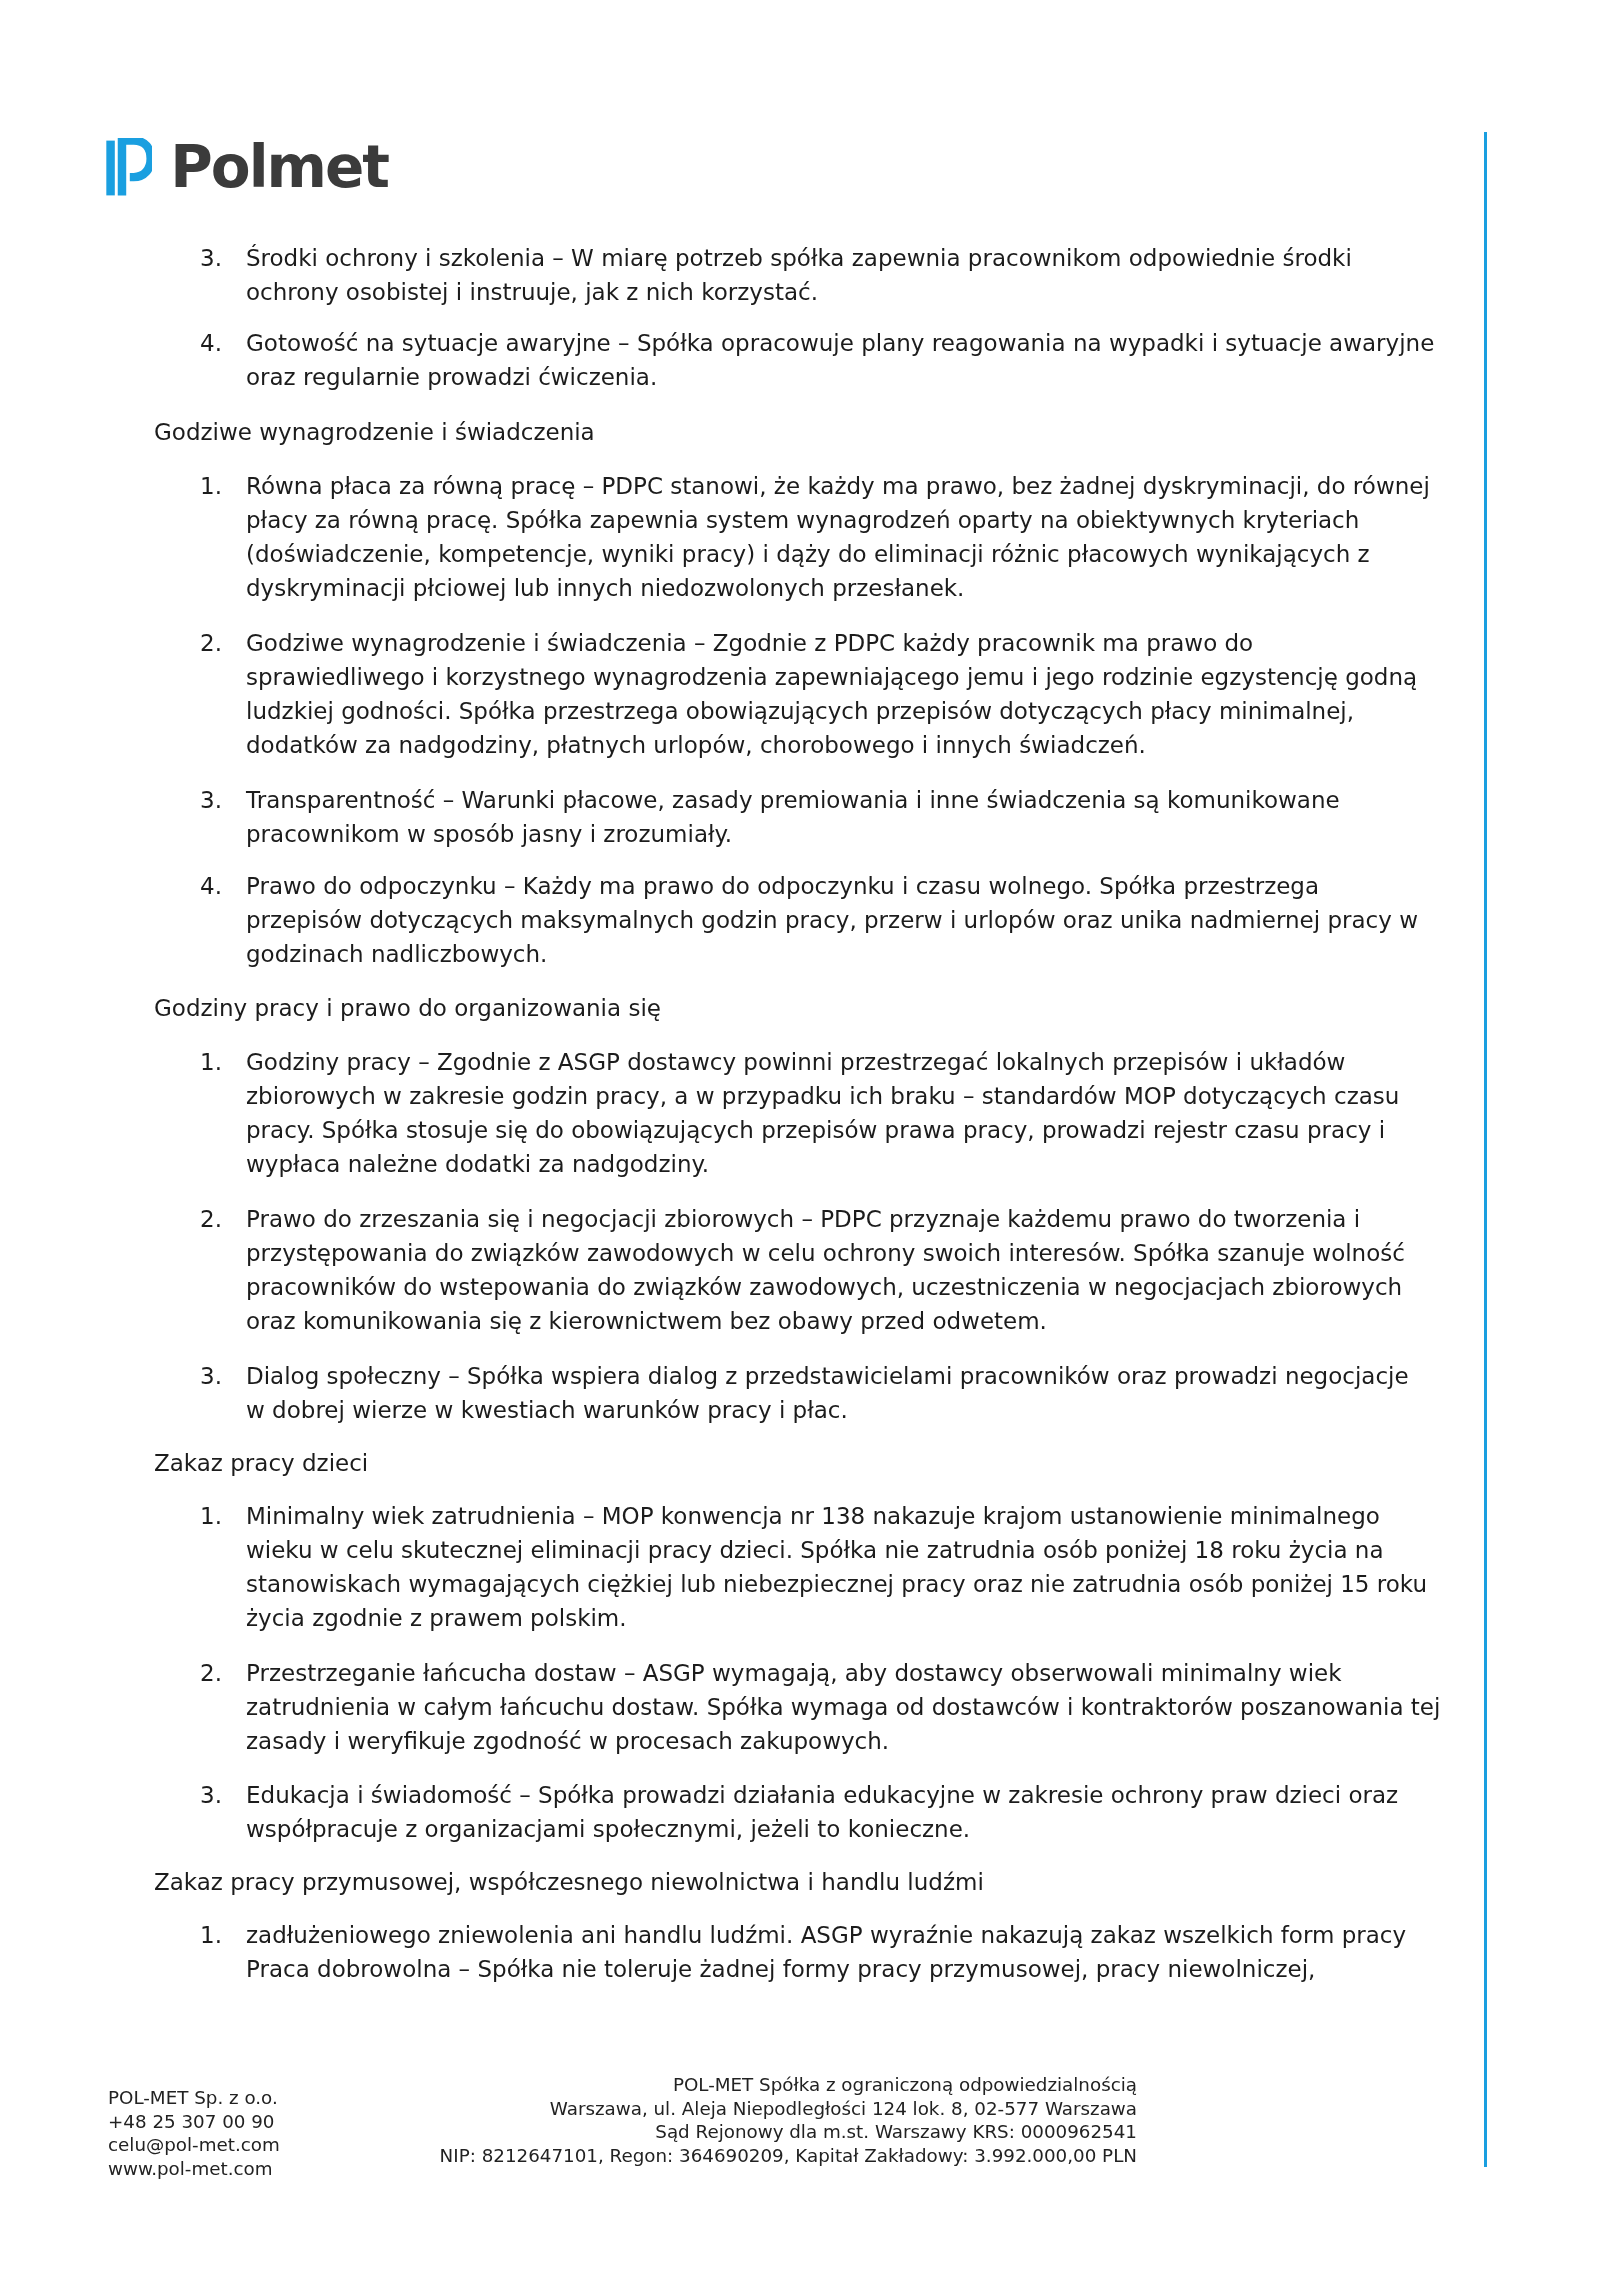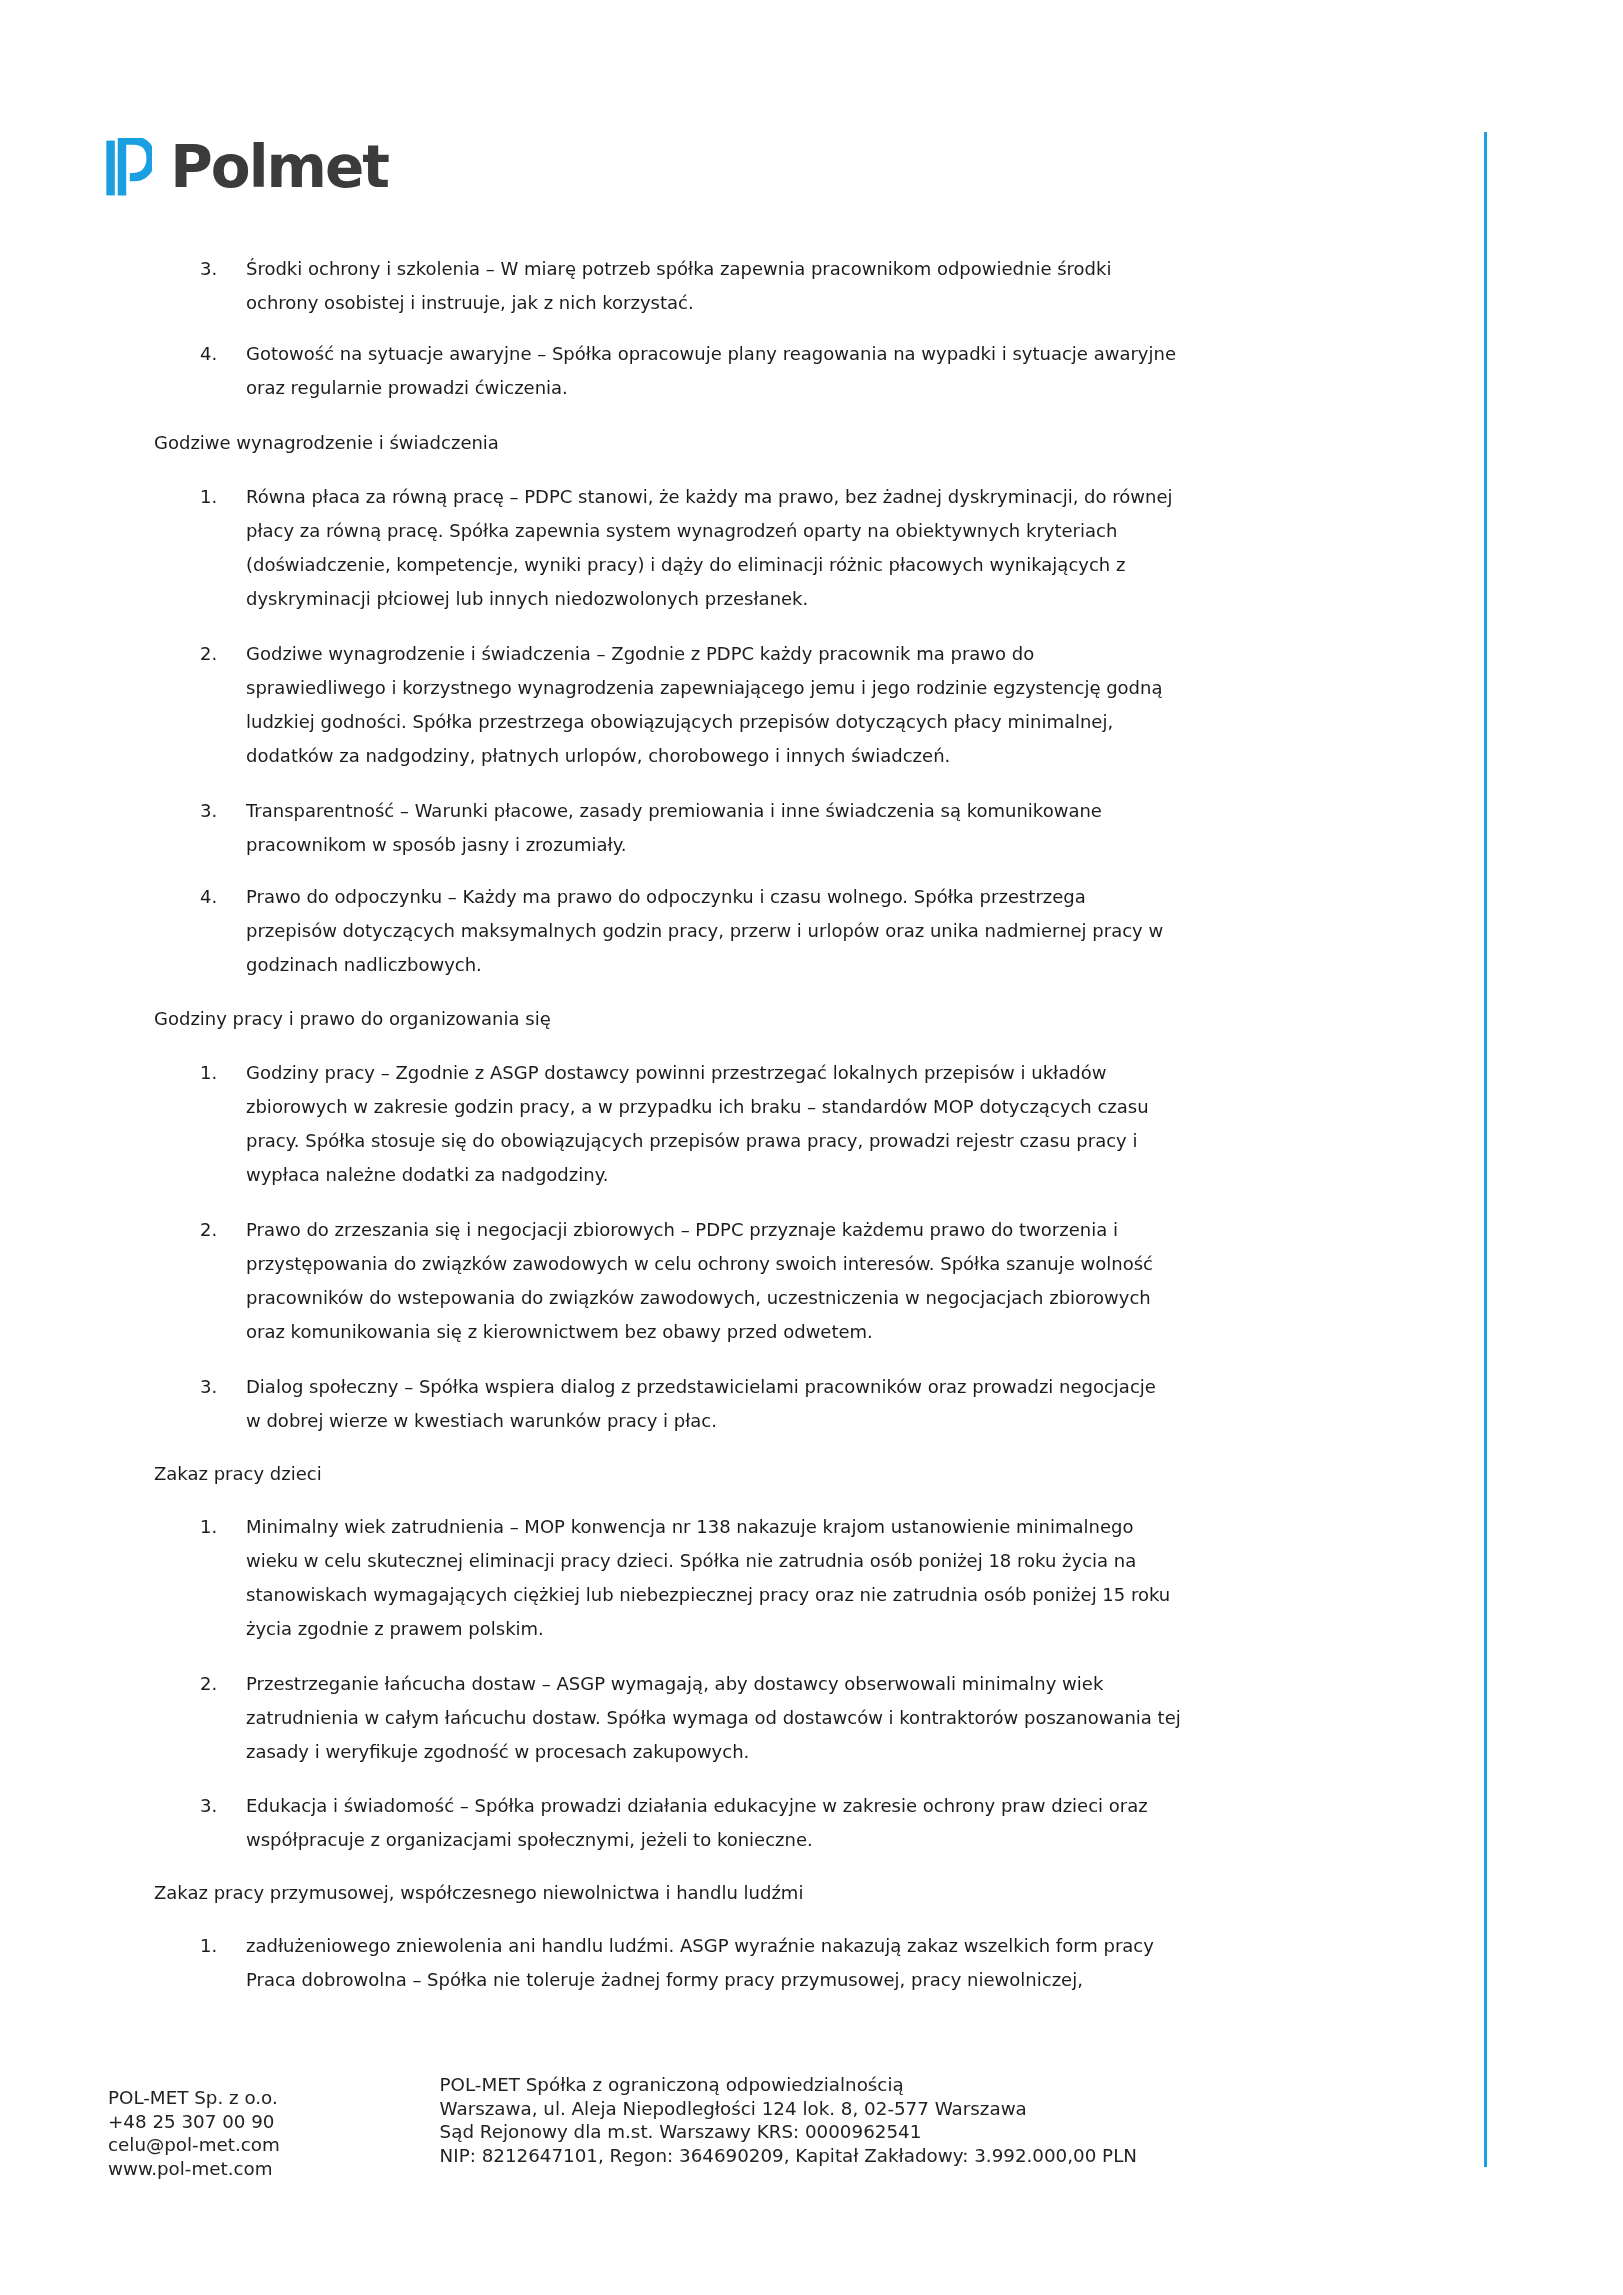--- a/index.html
+++ b/index.html
@@ -8,29 +8,29 @@
   .page { position: absolute; left: 0; top: 0; width: 1320px; height: 2295px; background: #fff; }
 
   .logo { position: absolute; left: 105px; top: 135px; height: 65px; display: flex; align-items: center; }
   .logo-icon { width: 47px; height: 60px; display: block; }
   .logo-word { margin-left: 18.3px; font-family: "DejaVu Sans", sans-serif; font-weight: bold;
                font-size: 58px; letter-spacing: -2px; color: #3b3b3b; line-height: 65px; }
 
   .side-rule { position: absolute; left: 1484px; top: 132px; width: 2.6px; height: 2035px; background: #1a9fe0; }
 
   .content { position: absolute; left: 0; top: 0; width: 1624px; }
-  .blk { position: absolute; font-size: 18px; line-height: 34px; white-space: nowrap; margin-top: 11px; }
+  .blk { position: absolute; font-size: 23px; line-height: 34px; white-space: nowrap; }
   .heading { left: 154px; }
   .item { left: 200px; }
   .item .num { position: absolute; left: 0; top: 0; width: 39px; }
   .item .lines { position: absolute; left: 46px; top: 0; }
   .line { display: block; height: 34px; }
 
   .footer-left { position: absolute; left: 108px; top: 2073px; font-size: 18.3px; line-height: 23.6px; white-space: nowrap; color: #222; margin-top: 13px; }
-  .footer-right { position: absolute; right: 183px; top: 2073px; font-size: 18.3px; line-height: 23.6px; white-space: nowrap; color: #222; }
+  .footer-right { position: absolute; right: 183px; top: 2073px; font-size: 18.3px; line-height: 23.6px; text-align: right; white-space: nowrap; color: #222; }
   .fline { display: block; }
 </style>
 </head>
 <body>
 
 <div class="page">
 
   <div class="logo">
     <svg class="logo-icon" viewBox="0 0 72 92">
       <rect x="2" y="4" width="13" height="84" fill="#1a9fe0"></rect>

